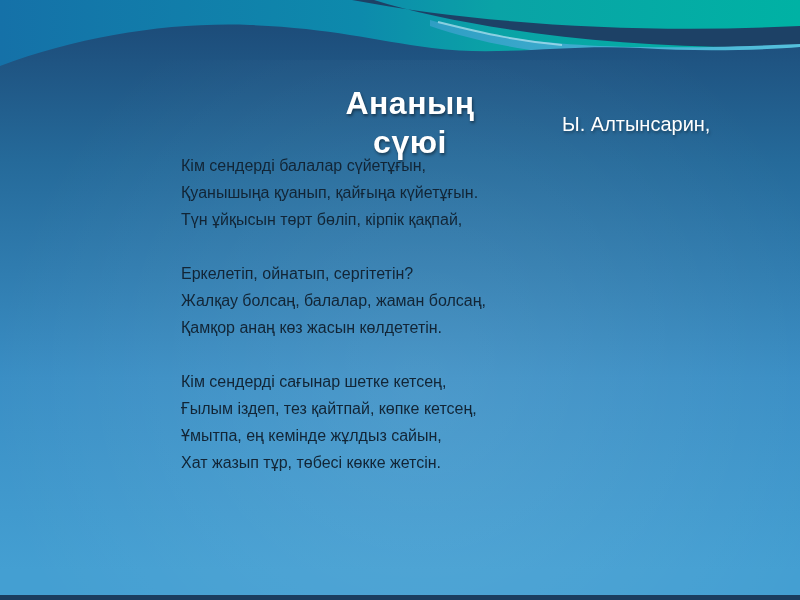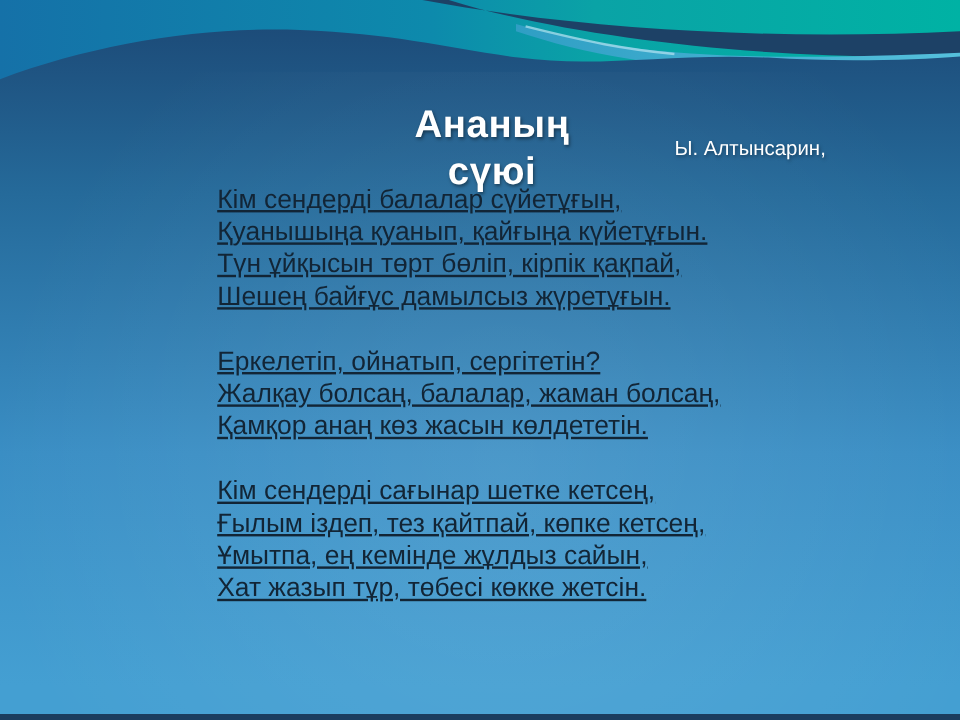--- a/index.html
+++ b/index.html
@@ -18,32 +18,31 @@
     color:#ffffff;
     font-size:32px;font-weight:bold;
     line-height:39px;
     text-shadow:1px 2px 3px rgba(0,0,0,0.45);
     letter-spacing:0.5px;
   }
   .author{
     position:absolute;
     left:562px;top:110px;width:235px;
     color:#ffffff;
-    font-size:17px;
+    font-size:20px;
     line-height:28px;
     text-shadow:1px 2px 3px rgba(0,0,0,0.35);
     white-space:nowrap;
   }
   .poem{
     position:absolute;
     left:181px;top:152px;width:560px;
     color:#122536;
-    font-size:22px;
+    font-size:16px;
     line-height:27px;
-    text-decoration:underline;
   }
   .stanza{margin:0 0 27px 0;}
   .stanza:last-child{margin-bottom:0;}
   .poem-line{white-space:nowrap;}
 </style>
 </head>
 <body>
 
 <div class="slide">
 
@@ -90,21 +89,20 @@
     <div>сүюі</div>
   </div>
 
   <div class="author">Ы. Алтынсарин,</div>
 
   <div class="poem">
     <div class="stanza">
       <div class="poem-line">Кім сендерді балалар сүйетұғын,</div>
       <div class="poem-line">Қуанышыңа қуанып, қайғыңа күйетұғын.</div>
       <div class="poem-line">Түн ұйқысын төрт бөліп, кірпік қақпай,</div>
-      <div class="poem-line">Шешең байғұс дамылсыз жүретұғын.</div>
     </div>
     <div class="stanza">
       <div class="poem-line">Еркелетіп, ойнатып, сергітетін?</div>
       <div class="poem-line">Жалқау болсаң, балалар, жаман болсаң,</div>
       <div class="poem-line">Қамқор анаң көз жасын көлдететін.</div>
     </div>
     <div class="stanza">
       <div class="poem-line">Кім сендерді сағынар шетке кетсең,</div>
       <div class="poem-line">Ғылым іздеп, тез қайтпай, көпке кетсең,</div>
       <div class="poem-line">Ұмытпа, ең кемінде жұлдыз сайын,</div>

